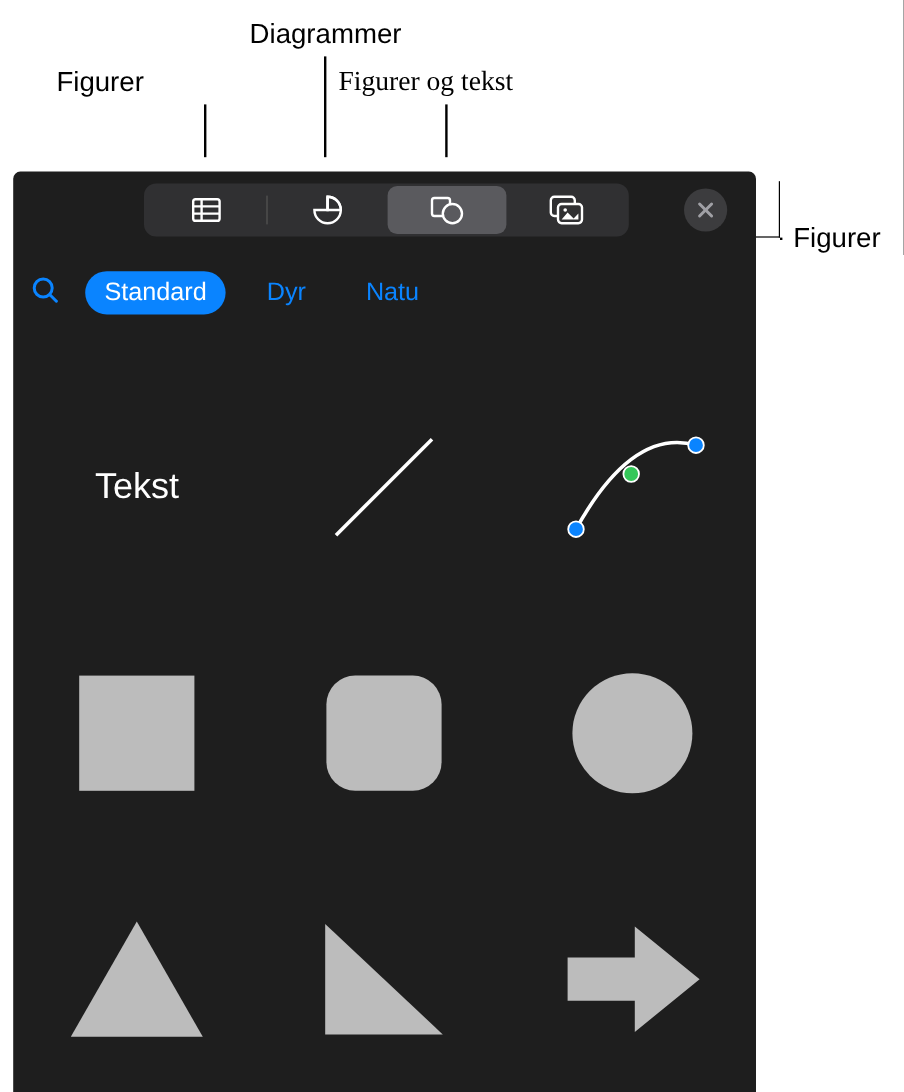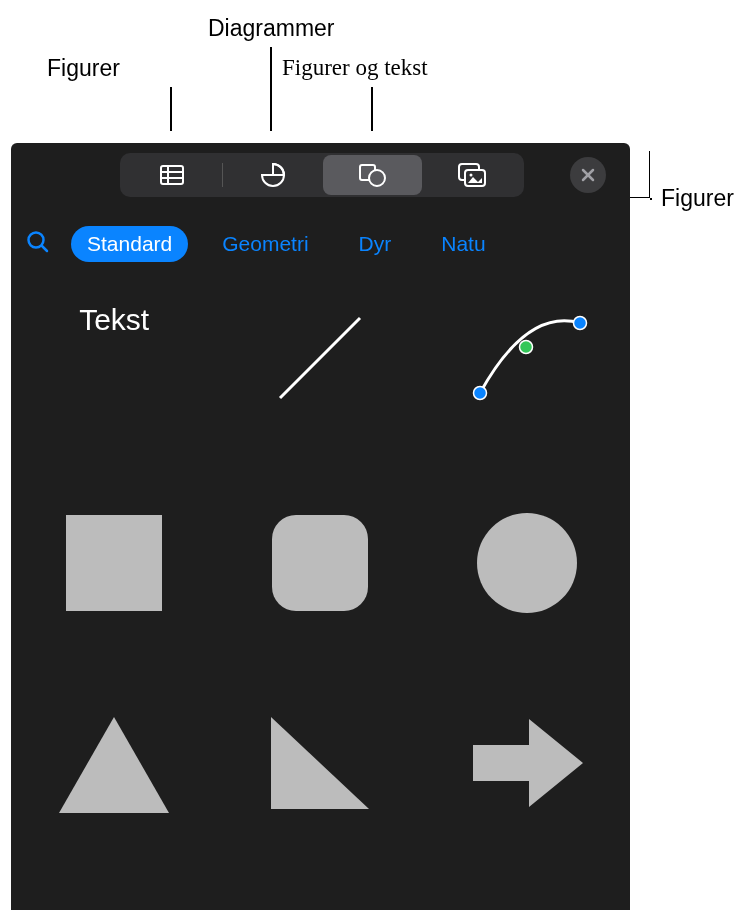--- a/index.html
+++ b/index.html
@@ -116,21 +116,21 @@
       display: grid;
       grid-template-columns: repeat(3, 1fr);
       grid-auto-rows: 205px;
       justify-items: center;
       align-items: center;
     }
     .shape-cell {
       width: 100%;
       height: 100%;
       display: flex;
-      align-items: flex-start;
+      align-items: center;
       justify-content: center;
       cursor: pointer;
     }
     .shape-text {
       color: #fff;
       font-size: 30px;
     }
     .shape-fill {
       fill: #bcbcbc;
     }
@@ -197,21 +197,20 @@
   </div>
 
   <div class="category-bar">
     <div class="search-icon">
       <svg width="26" height="26" viewBox="0 0 26 26">
         <circle cx="11" cy="11" r="7.5" fill="none" stroke="#0a84ff" stroke-width="2.5"></circle>
         <line x1="17" y1="17" x2="22" y2="22" stroke="#0a84ff" stroke-width="2.5" stroke-linecap="round"></line>
       </svg>
     </div>
     <div class="cat-pill active">Standard</div>
-    <div class="cat-pill">Geometri</div>
     <div class="cat-pill">Dyr</div>
     <div class="cat-pill">Natu</div>
   </div>
 
   <div class="shapes-grid">
 
     <div class="shape-cell">
       <span class="shape-text">Tekst</span>
     </div>
     <div class="shape-cell">

